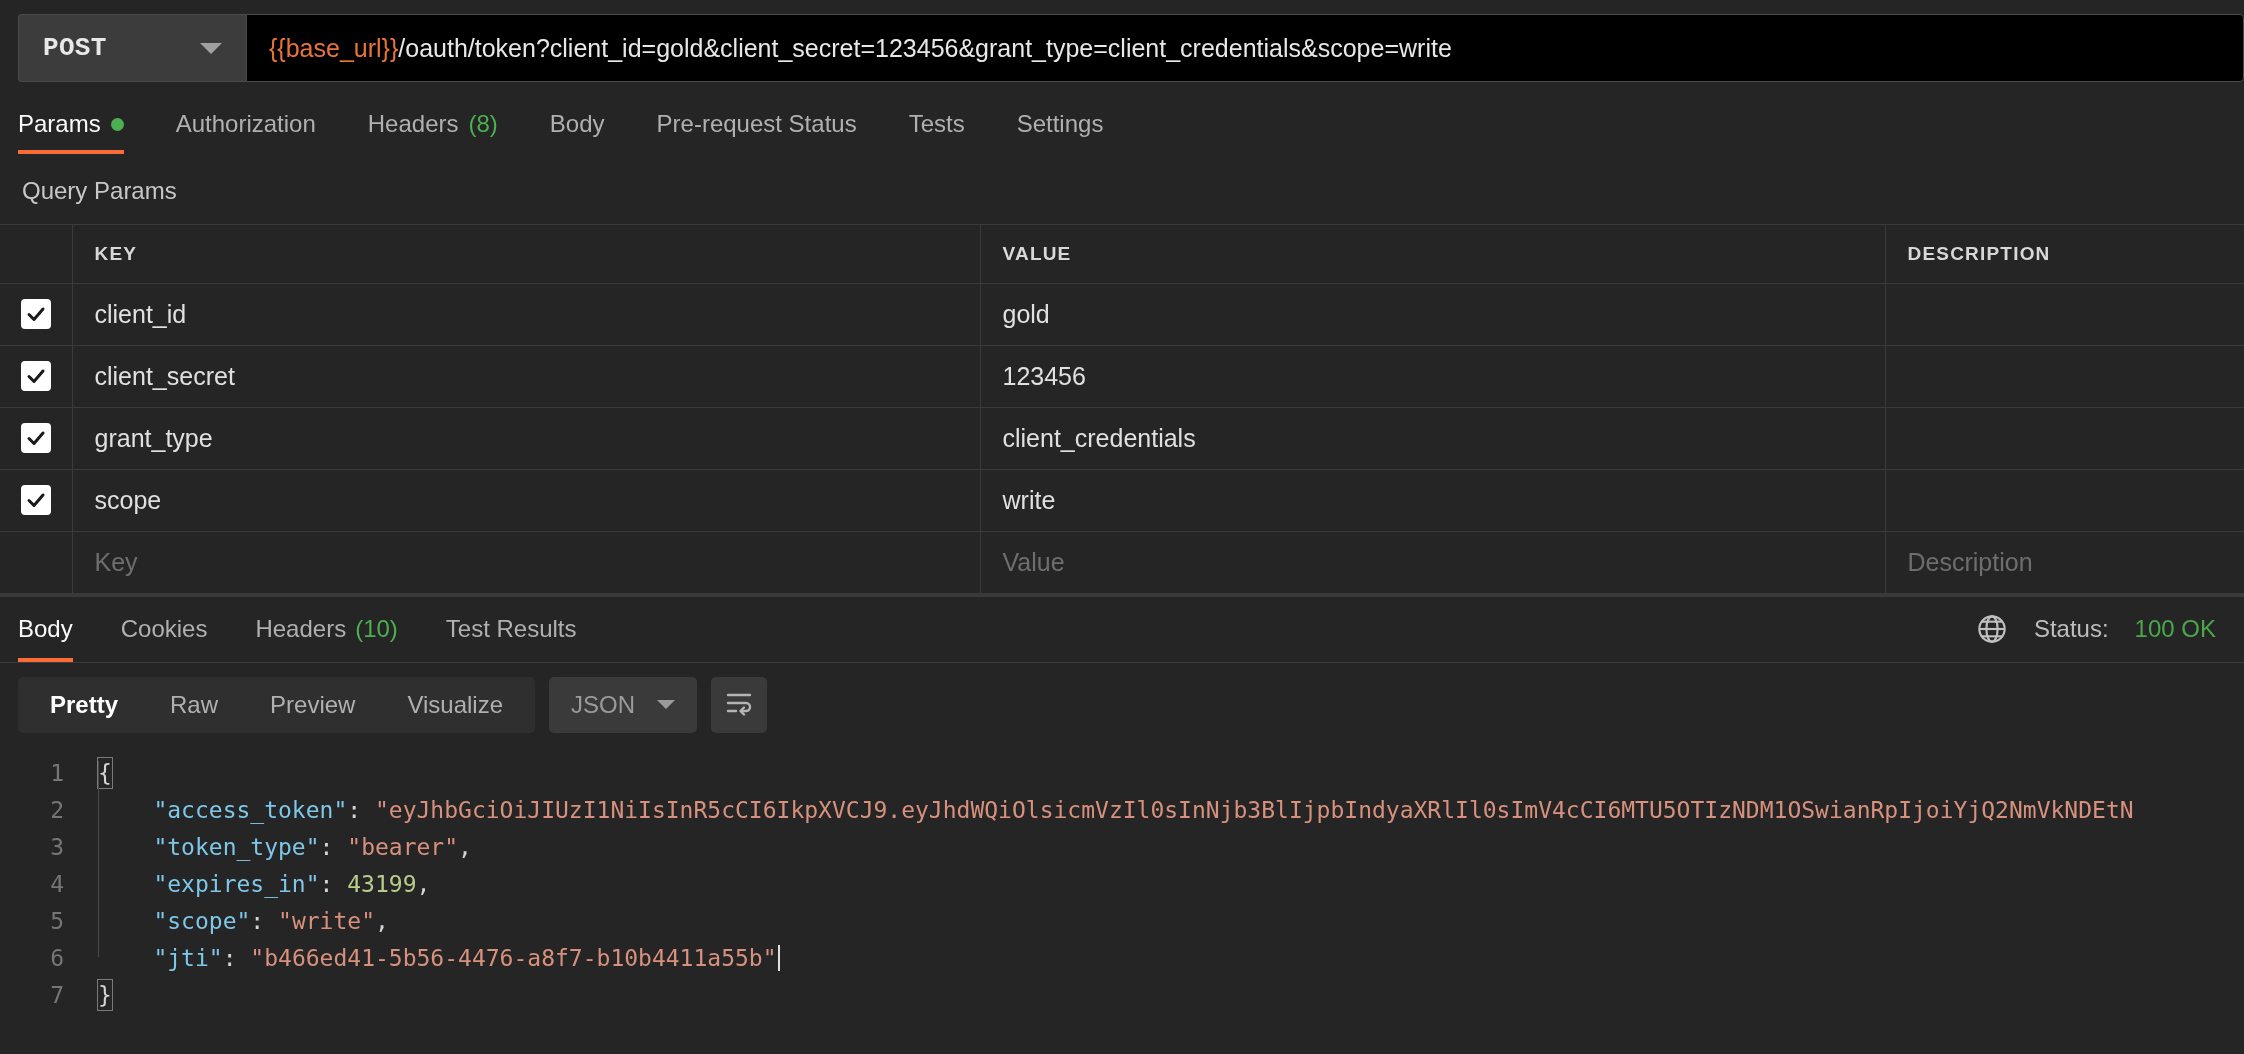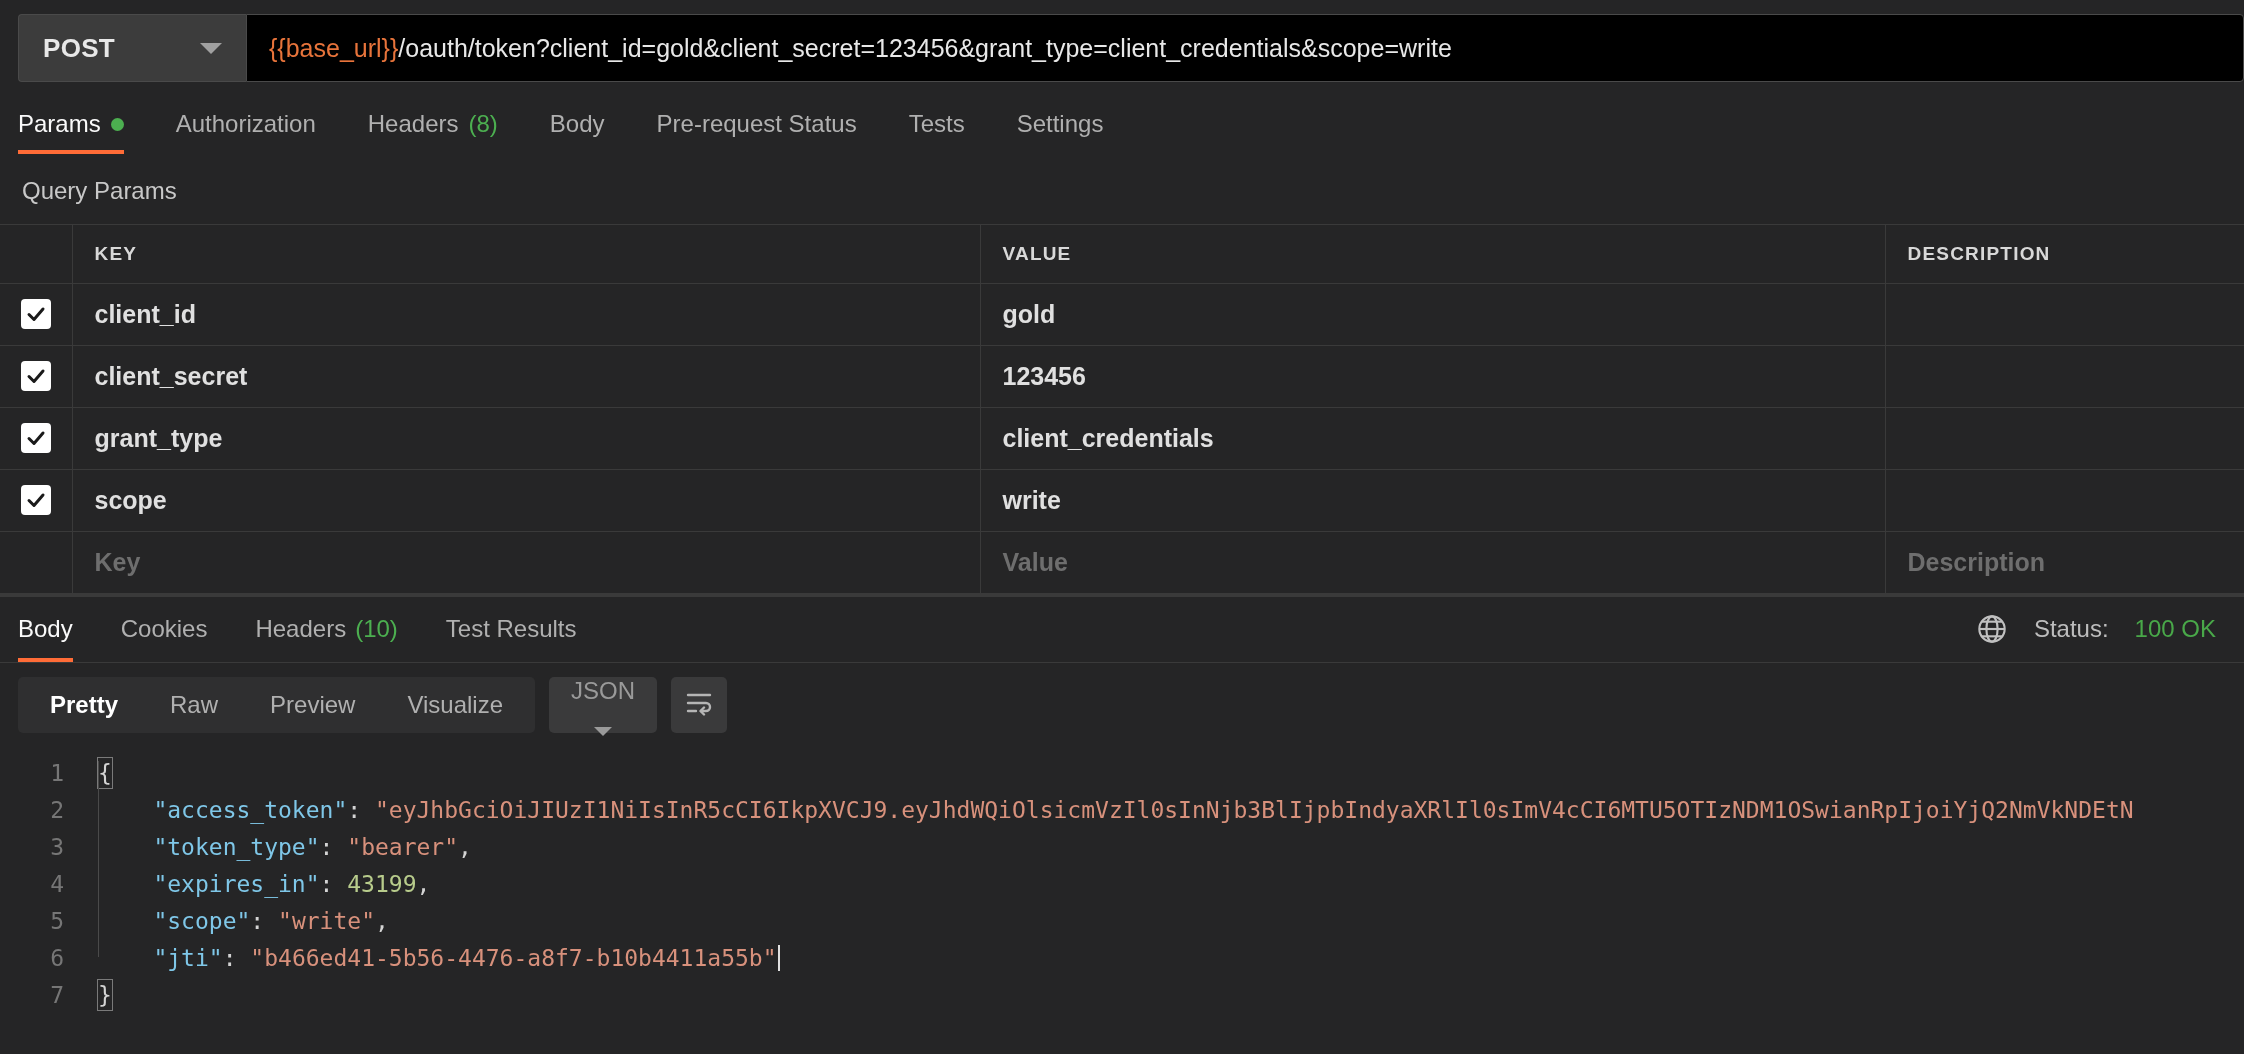--- a/index.html
+++ b/index.html
@@ -41,20 +41,21 @@
     align-items: center;
     justify-content: space-between;
     padding: 0 24px 0 24px;
     flex: 0 0 auto;
   }
   .method-label {
     color: #e8e8e8;
     font-size: 26px;
     font-weight: bold;
     letter-spacing: 0.3px;
+    font-family: Liberation Mono, monospace;
   }
   .caret-down {
     width: 0; height: 0;
     border-left: 11px solid transparent;
     border-right: 11px solid transparent;
     border-top: 11px solid #a0a0a0;
   }
   .url-box {
     flex: 1 1 auto;
     height: 68px;
@@ -139,21 +140,20 @@
   table.params col.c-check { width: 72px; }
   table.params col.c-key   { width: 908px; }
   table.params col.c-val   { width: 905px; }
   table.params col.c-desc  { width: auto; }
 
   table.params th, table.params td {
     border-bottom: 1px solid #3a3a3a;
     padding: 0;
     height: 62px;
     vertical-align: middle;
-    font-weight: bold;
   }
   table.params th.h-key, table.params th.h-val, table.params th.h-desc,
   table.params td.d-key, table.params td.d-val, table.params td.d-desc {
     border-left: 1px solid #3a3a3a;
   }
   table.params th {
     text-align: left;
     color: #d8d8d8;
     font-size: 19px;
     letter-spacing: 1.2px;
@@ -259,21 +259,20 @@
   .seg-btn.active { color: #ffffff; font-weight: bold; }
   .lang-box {
     height: 56px;
     background: #3a3a3b;
     border-radius: 5px;
     display: flex;
     align-items: center;
     gap: 22px;
     padding: 0 22px;
     cursor: pointer;
-    flex-direction: column;
   }
   .lang-label { color: #9a9a9a; font-size: 24px; }
   .caret-down-sm {
     width: 0; height: 0;
     border-left: 9px solid transparent;
     border-right: 9px solid transparent;
     border-top: 9px solid #9a9a9a;
   }
   .icon-box {
     width: 56px; height: 56px;

